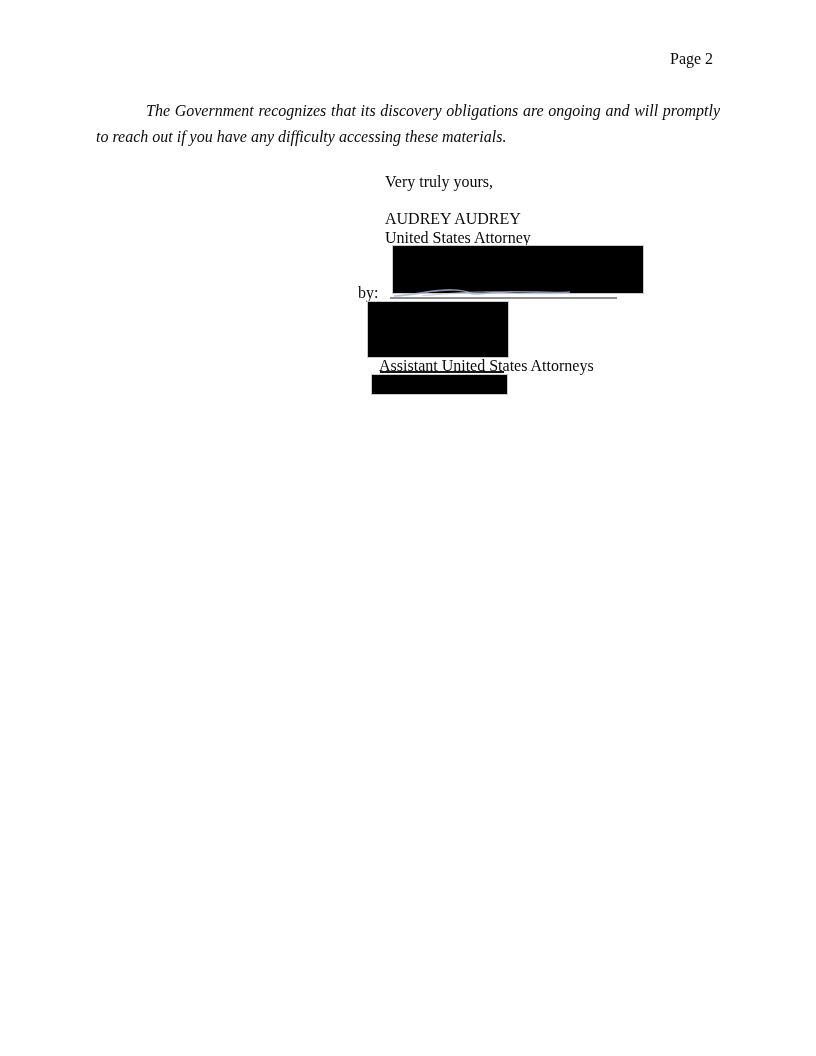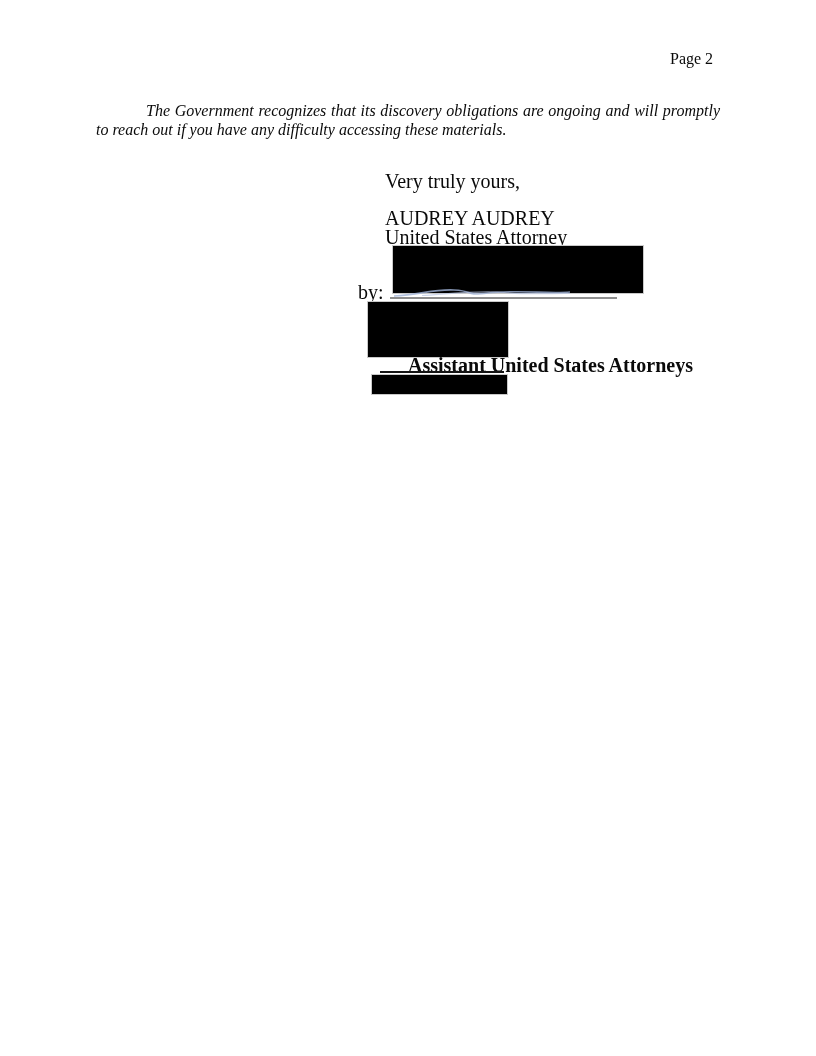--- a/index.html
+++ b/index.html
@@ -25,31 +25,31 @@
     position: absolute; left: 96px; top: 102px;
     width: 624px;
     font-size: 16px; line-height: 18.8px; font-style: italic;
   }
   .para-line {
     text-align: justify;
     text-align-last: justify;
     white-space: normal;
   }
   .para-line.first { text-indent: 50px; }
-  .para-line.last  { text-align: left; text-align-last: left; }
+  .para-line.last  { text-align: left; text-align-last: left; margin-top: 7px; }
   .sig-text {
     position: absolute;
-    font-size: 20px; line-height: 19px;
+    font-size: 16px; line-height: 19px;
     white-space: nowrap;
   }
   .closing   { left: 385px; top: 172px; }
   .signer    { left: 385px; top: 209px; }
   .signer-title { left: 385px; top: 228px; text-align: right; }
   .by-label  { left: 358px; top: 283px; }
-  .attorneys { left: 408px; top: 356px; font-weight: bold; }
+  .attorneys { left: 379px; top: 356px; }
   .redaction {
     position: absolute;
     background: #000000;
     outline: 1px solid #c9c9c9;
   }
   .redaction-1 { left: 393px; top: 246px; width: 250px; height: 47px; }
   .redaction-2 { left: 368px; top: 302px; width: 140px; height: 55px; }
   .redaction-3 { left: 372px; top: 375px; width: 135px; height: 19px; }
   .signature-line {
     position: absolute; left: 390px; top: 297px;

